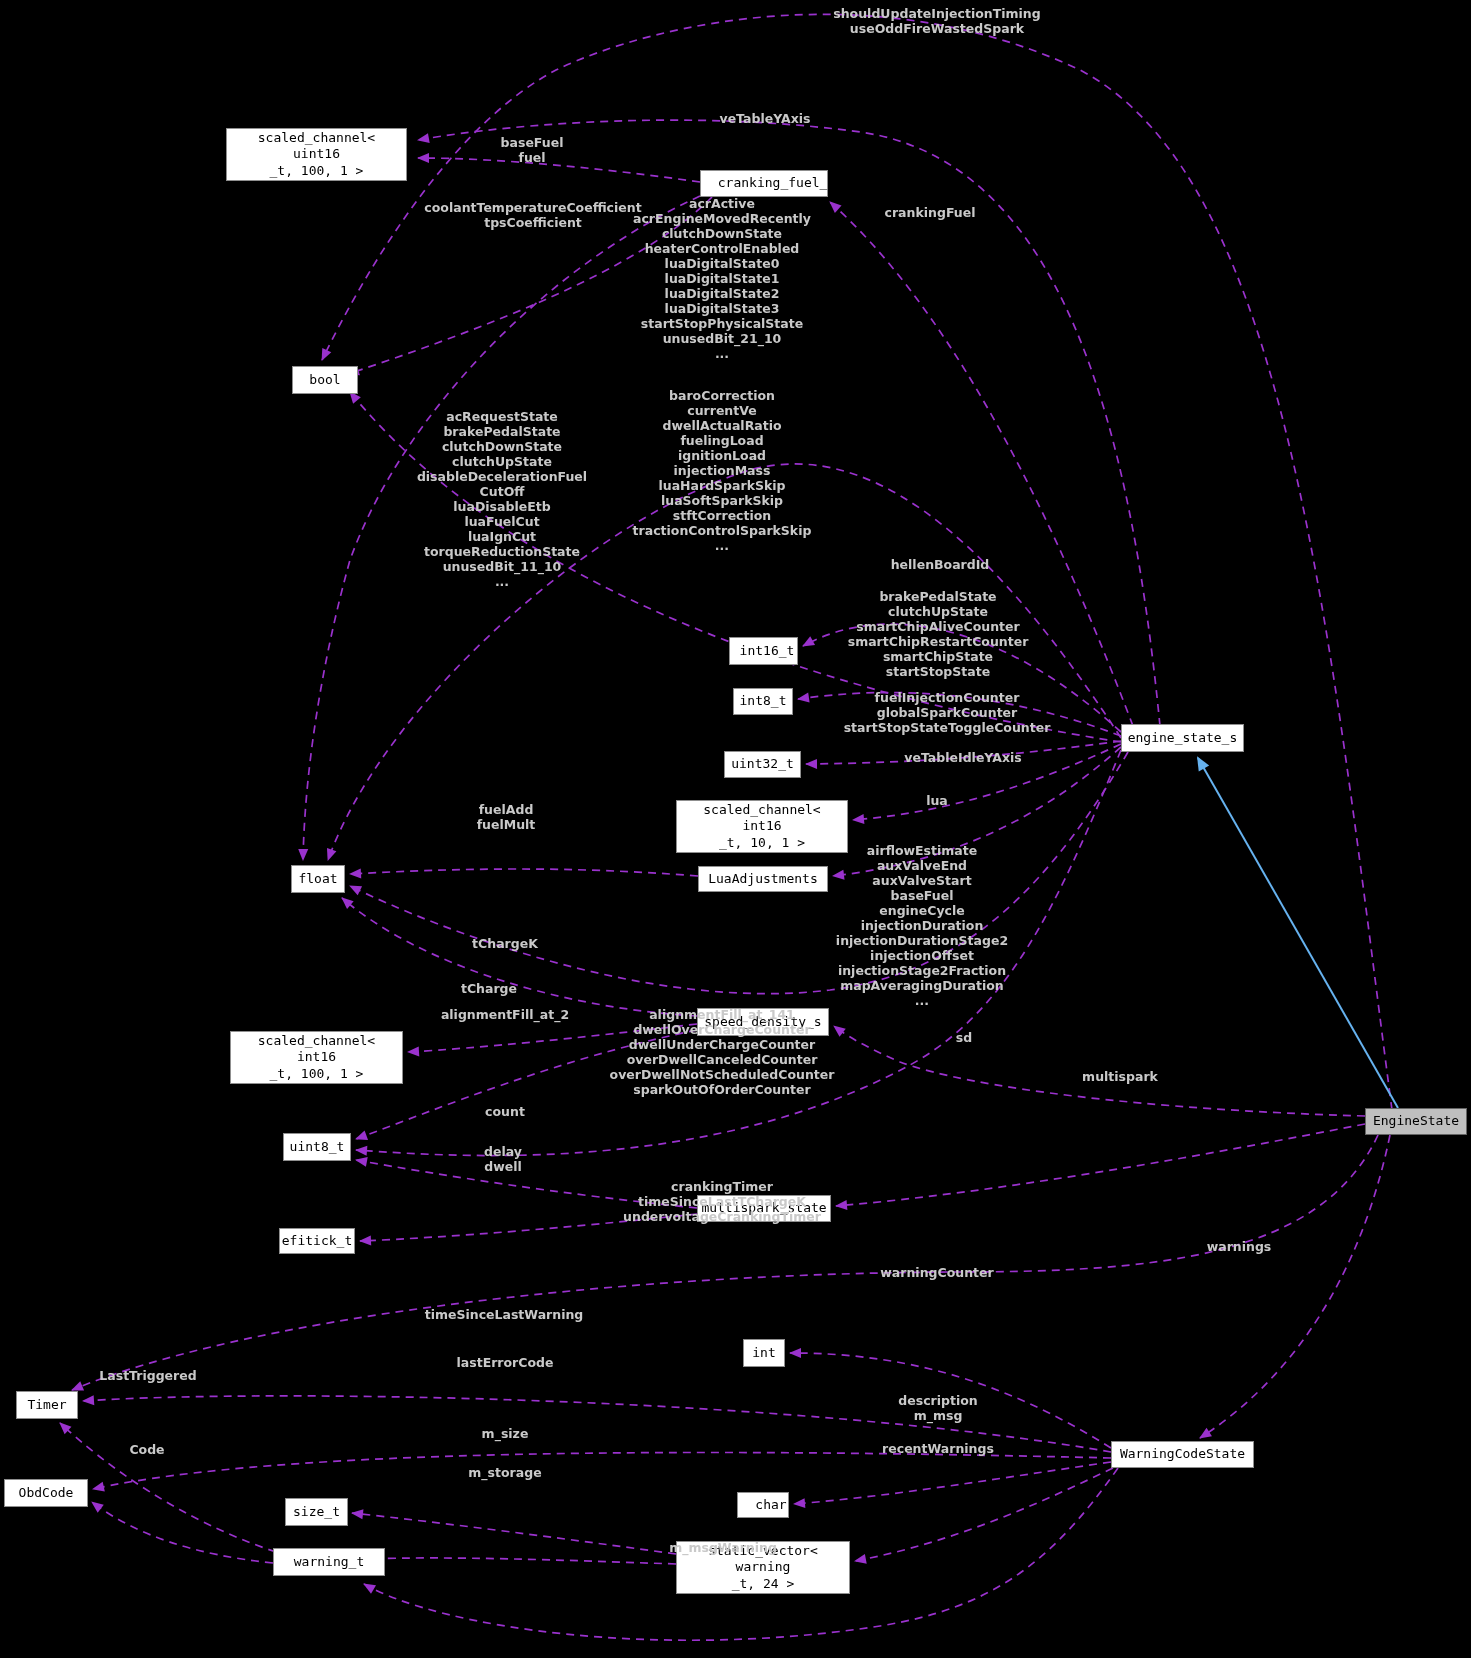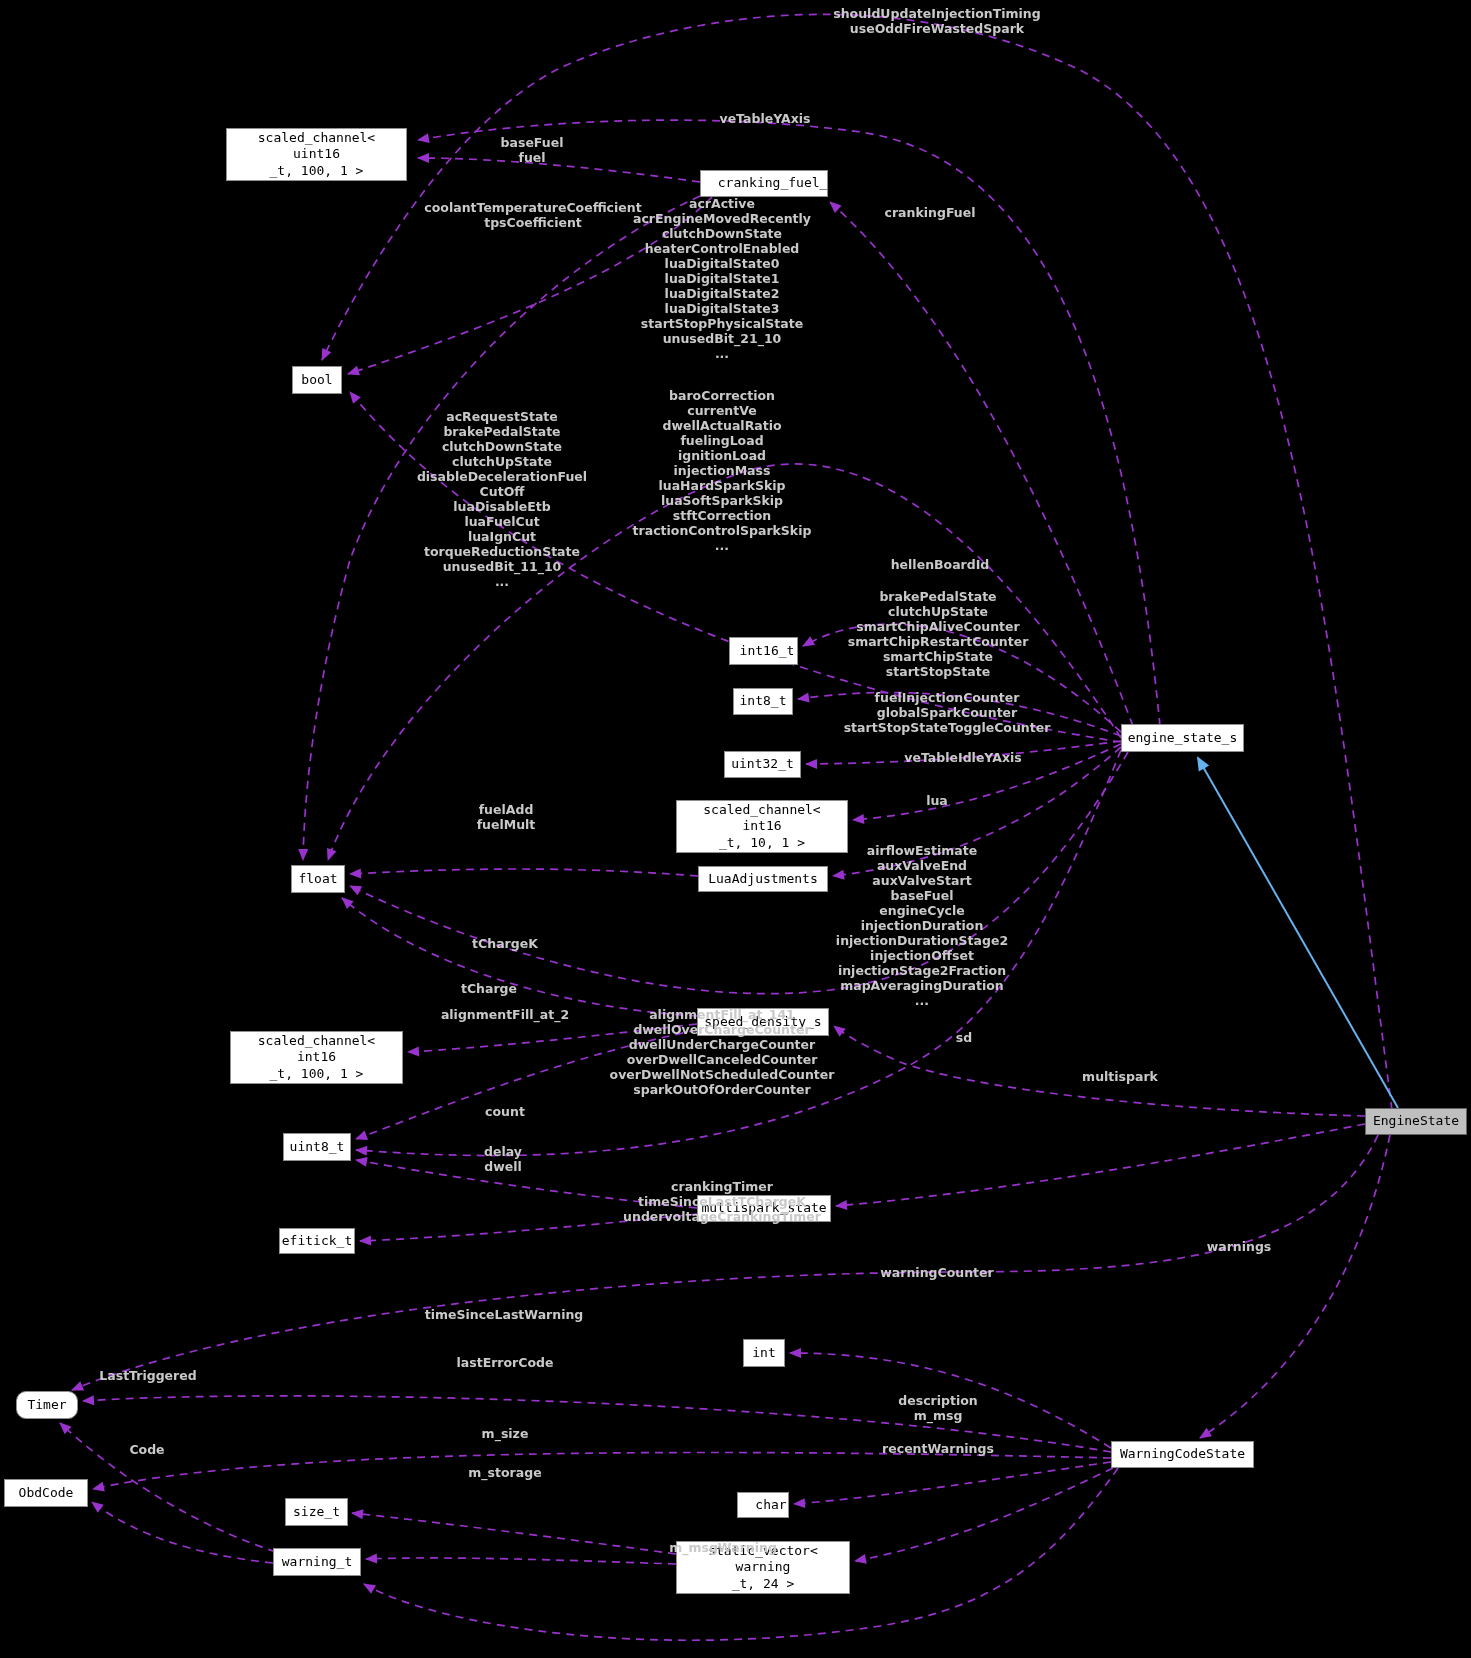--- a/index.html
+++ b/index.html
@@ -66,39 +66,39 @@
       <path d="M676,1564 C560,1560 450,1556 366,1559" marker-end="url(#arr)"></path>
       <path d="M1118,1468 C1050,1565 990,1608 880,1626 C660,1660 440,1628 364,1584" marker-end="url(#arr)"></path>
     </g>
     <path d="M1398,1108 L1198,758" fill="none" stroke="#66b2ef" stroke-width="2" marker-end="url(#arrb)"></path>
   </svg>
 
   <div id="nodes">
       <div class="node" style="left: 226px; top: 128px; width: 181px; min-height: 44px;">scaled_channel&lt; uint16
 _t, 100, 1 &gt;</div>
       <div class="node" style="left: 700px; top: 170px; width: 128px; min-height: 27px; padding-left: 29px;">cranking_fuel_s</div>
-      <div class="node" style="left: 292px; top: 366px; width: 50px; min-height: 28px;">bool</div>
+      <div class="node" style="left: 292px; top: 366px; width: 66px; min-height: 28px;">bool</div>
       <div class="node" style="left: 729px; top: 637px; width: 69px; min-height: 28px; padding-left: 11px;">int16_t</div>
       <div class="node" style="left: 733px; top: 688px; width: 60px; min-height: 27px;">int8_t</div>
       <div class="node" style="left: 724px; top: 751px; width: 77px; min-height: 27px;">uint32_t</div>
       <div class="node" style="left: 676px; top: 800px; width: 172px; min-height: 44px;">scaled_channel&lt; int16
 _t, 10, 1 &gt;</div>
       <div class="node" style="left: 698px; top: 866px; width: 130px; min-height: 26px;">LuaAdjustments</div>
       <div class="node" style="left: 291px; top: 865px; width: 54px; min-height: 28px;">float</div>
       <div class="node" style="left: 697px; top: 1008px; width: 132px; min-height: 28px;">speed_density_s</div>
       <div class="node" style="left: 230px; top: 1031px; width: 173px; min-height: 44px;">scaled_channel&lt; int16
 _t, 100, 1 &gt;</div>
       <div class="node" style="left: 283px; top: 1133px; width: 68px; min-height: 28px;">uint8_t</div>
       <div class="node" style="left: 279px; top: 1228px; width: 76px; min-height: 26px;">efitick_t</div>
       <div class="node" style="left: 697px; top: 1195px; width: 134px; min-height: 27px;">multispark_state</div>
-      <div class="node" style="left: 16px; top: 1391px; width: 62px; min-height: 28px; border-radius: 10px;">Timer</div>
+      <div class="node" style="left: 16px; top: 1391px; width: 62px; min-height: 28px;">Timer</div>
       <div class="node" style="left: 743px; top: 1339px; width: 42px; min-height: 28px;">int</div>
       <div class="node" style="left: 4px; top: 1479px; width: 84px; min-height: 28px;">ObdCode</div>
       <div class="node" style="left: 285px; top: 1498px; width: 63px; min-height: 28px;">size_t</div>
-      <div class="node" style="left: 273px; top: 1548px; width: 88px; min-height: 28px;">warning_t</div>
+      <div class="node" style="left: 273px; top: 1548px; width: 112px; min-height: 28px;">warning_t</div>
       <div class="node" style="left: 737px; top: 1492px; width: 52px; min-height: 26px; padding-left: 20px;">char</div>
       <div class="node" style="left: 676px; top: 1541px; width: 174px; min-height: 44px;">static_vector&lt; warning
 _t, 24 &gt;</div>
       <div class="node" style="left: 1111px; top: 1441px; width: 143px; min-height: 27px;">WarningCodeState</div>
       <div class="node" style="left: 1121px; top: 724px; width: 123px; min-height: 28px;">engine_state_s</div>
       <div class="node highlight" style="left: 1365px; top: 1108px; width: 102px; min-height: 27px;">EngineState</div>
     </div>
   <div id="labels">
       <div class="edge-label" style="left: 937px; top: 21px;">shouldUpdateInjectionTiming
 useOddFireWastedSpark</div>

